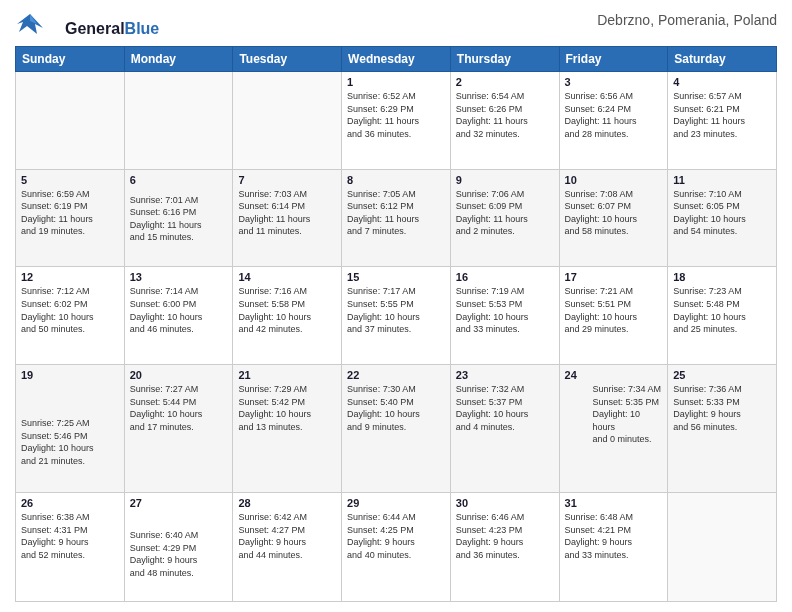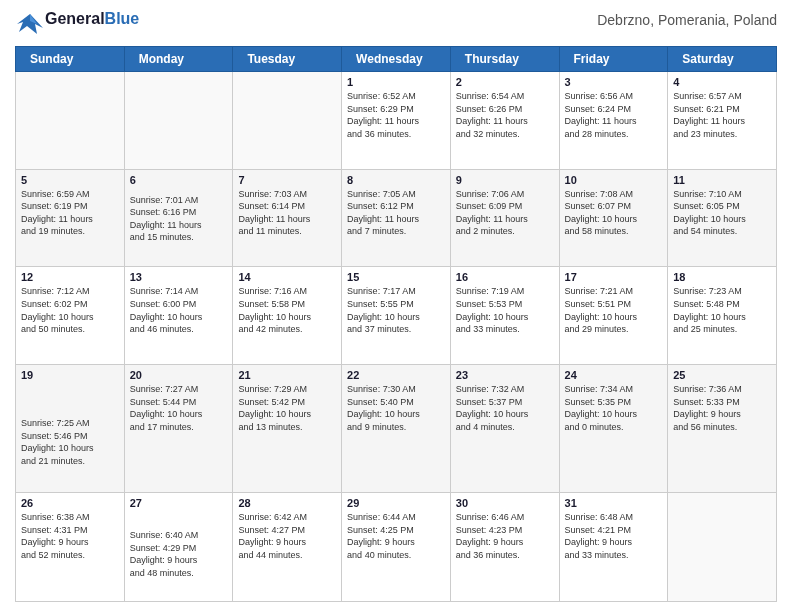--- a/index.html
+++ b/index.html
@@ -18,22 +18,22 @@
       flex-direction: column;
     }
     .header {
       display: flex;
       justify-content: space-between;
       align-items: flex-start;
       margin-bottom: 8px;
     }
     .logo {
       display: flex;
-      align-items: flex-start;
-      gap: 0;
+      align-items: flex-end;
+      gap: 20px;
     }
     .logo-bird {
       width: 30px;
       height: 28px;
     }
     .title-block {
       text-align: right;
     }
     .month-title {
       font-size: 36px;
@@ -50,21 +50,21 @@
       flex: 1;
       border: 1px solid #ccc;
       border-collapse: collapse;
       width: 100%;
       table-layout: fixed;
     }
     .calendar th {
       background-color: #2a6db5;
       color: #fff;
       text-align: left;
-      padding: 5px 14px;
+      padding: 5px 6px;
       font-size: 12px;
       font-weight: bold;
       border: 1px solid #1e5a9a;
     }
     .calendar td {
       vertical-align: top;
       padding: 4px 5px;
       border: 1px solid #ccc;
       font-size: 9.5px;
       color: #333;
@@ -293,21 +293,21 @@
           </td>
           <td>
             <span class="day-number">23</span>
             <div class="day-info" style="white-space: pre-line;">Sunrise: 7:32 AM
 Sunset: 5:37 PM
 Daylight: 10 hours
 and 4 minutes.</div>
           </td>
           <td>
             <span class="day-number">24</span>
-            <div class="day-info" style="white-space: pre-line;">Sunrise: 7:34 AM
+            <div class="day-info" style="white-space: pre-line; margin-left: 28px;">Sunrise: 7:34 AM
 Sunset: 5:35 PM
 Daylight: 10 hours
 and 0 minutes.</div>
           </td>
           <td>
             <span class="day-number">25</span>
             <div class="day-info" style="white-space: pre-line;">Sunrise: 7:36 AM
 Sunset: 5:33 PM
 Daylight: 9 hours
 and 56 minutes.</div>

